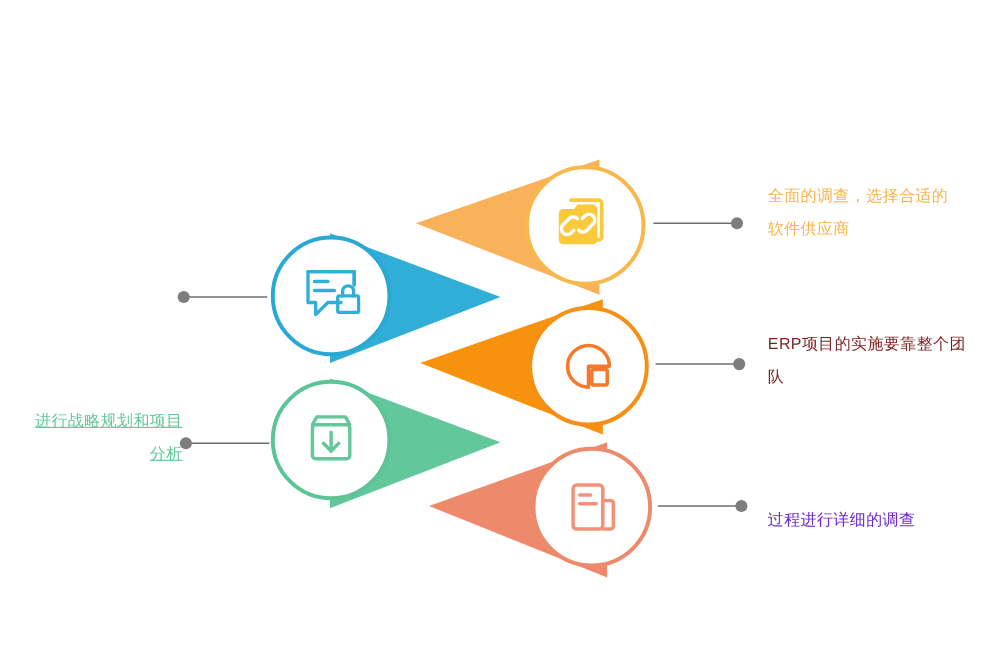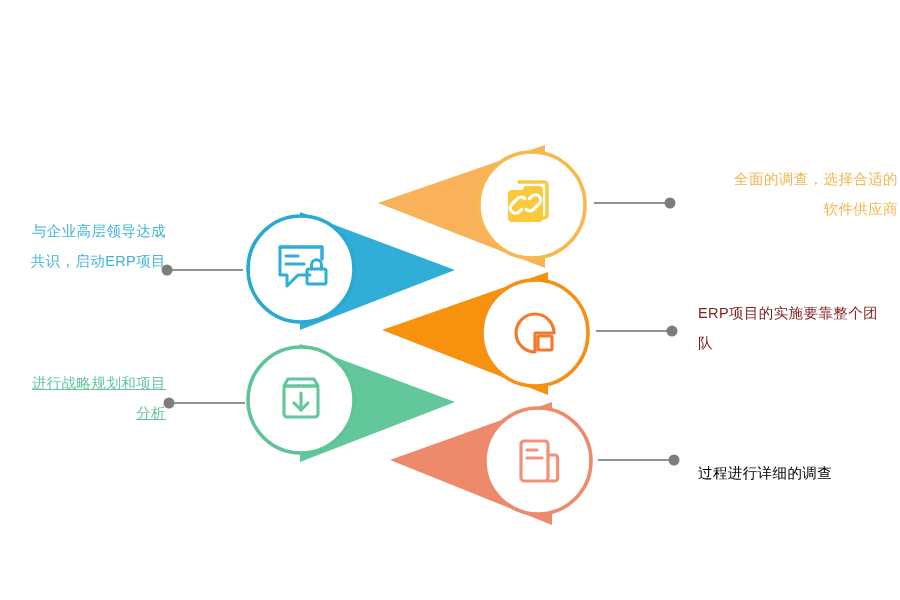--- a/index.html
+++ b/index.html
@@ -20,23 +20,23 @@
     font-size: 14.5px;
     line-height: 30px;
     letter-spacing: .4px;
     white-space: pre-line;
   }
   .label.left  { text-align: right; }
   .label.right { text-align: left; }
 
   #label-1 { left: 0px;   top: 216px; width: 166px; color: #3fb3dd; }
   #label-2 { left: 0px;   top: 368px; width: 166px; color: #63c79a; text-decoration: underline; }
-  #label-3 { left: 698px; top: 164px; width: 200px; color: #f8b44c; text-align: right; }
+  #label-3 { left: 698px; top: 164px; width: 200px; color: #f8b44c; }
   #label-4 { left: 698px; top: 298px; width: 202px; color: #7f1d1d; }
-  #label-5 { left: 698px; top: 458px; width: 200px; color: #000000; }
+  #label-5 { left: 698px; top: 458px; width: 200px; color: #6d28d9; }
 
   
   #logo {
     position: absolute; left: 762px; top: 534px;
     width: 134px; height: 60px;
     display: flex; align-items: center;
   }
   #logo-mark { width: 34px; height: 34px; flex: 0 0 34px; }
   #logo-text { margin-left: 2px; }
   #logo-cn {
@@ -156,22 +156,20 @@
 
         <path d="M548 455 h7 a2.6 2.6 0 0 1 2.6 2.6 v20.8 a2.6 2.6 0 0 1 -2.6 2.6 h-7"></path>
 
         <line x1="527" y1="450" x2="537" y2="450" stroke-width="3.2"></line>
         <line x1="527" y1="458" x2="542" y2="458" stroke-width="3.2"></line>
       </g>
     </g>
 
   </svg>
 
-  <div class="label left" id="label-1">与企业高层领导达成
-共识，启动ERP项目</div>
   <div class="label left" id="label-2">进行战略规划和项目
 分析</div>
   <div class="label right" id="label-3">全面的调查，选择合适的
 软件供应商</div>
   <div class="label right" id="label-4">ERP项目的实施要靠整个团
 队</div>
   <div class="label right" id="label-5">过程进行详细的调查</div>
 
 
 </div>

